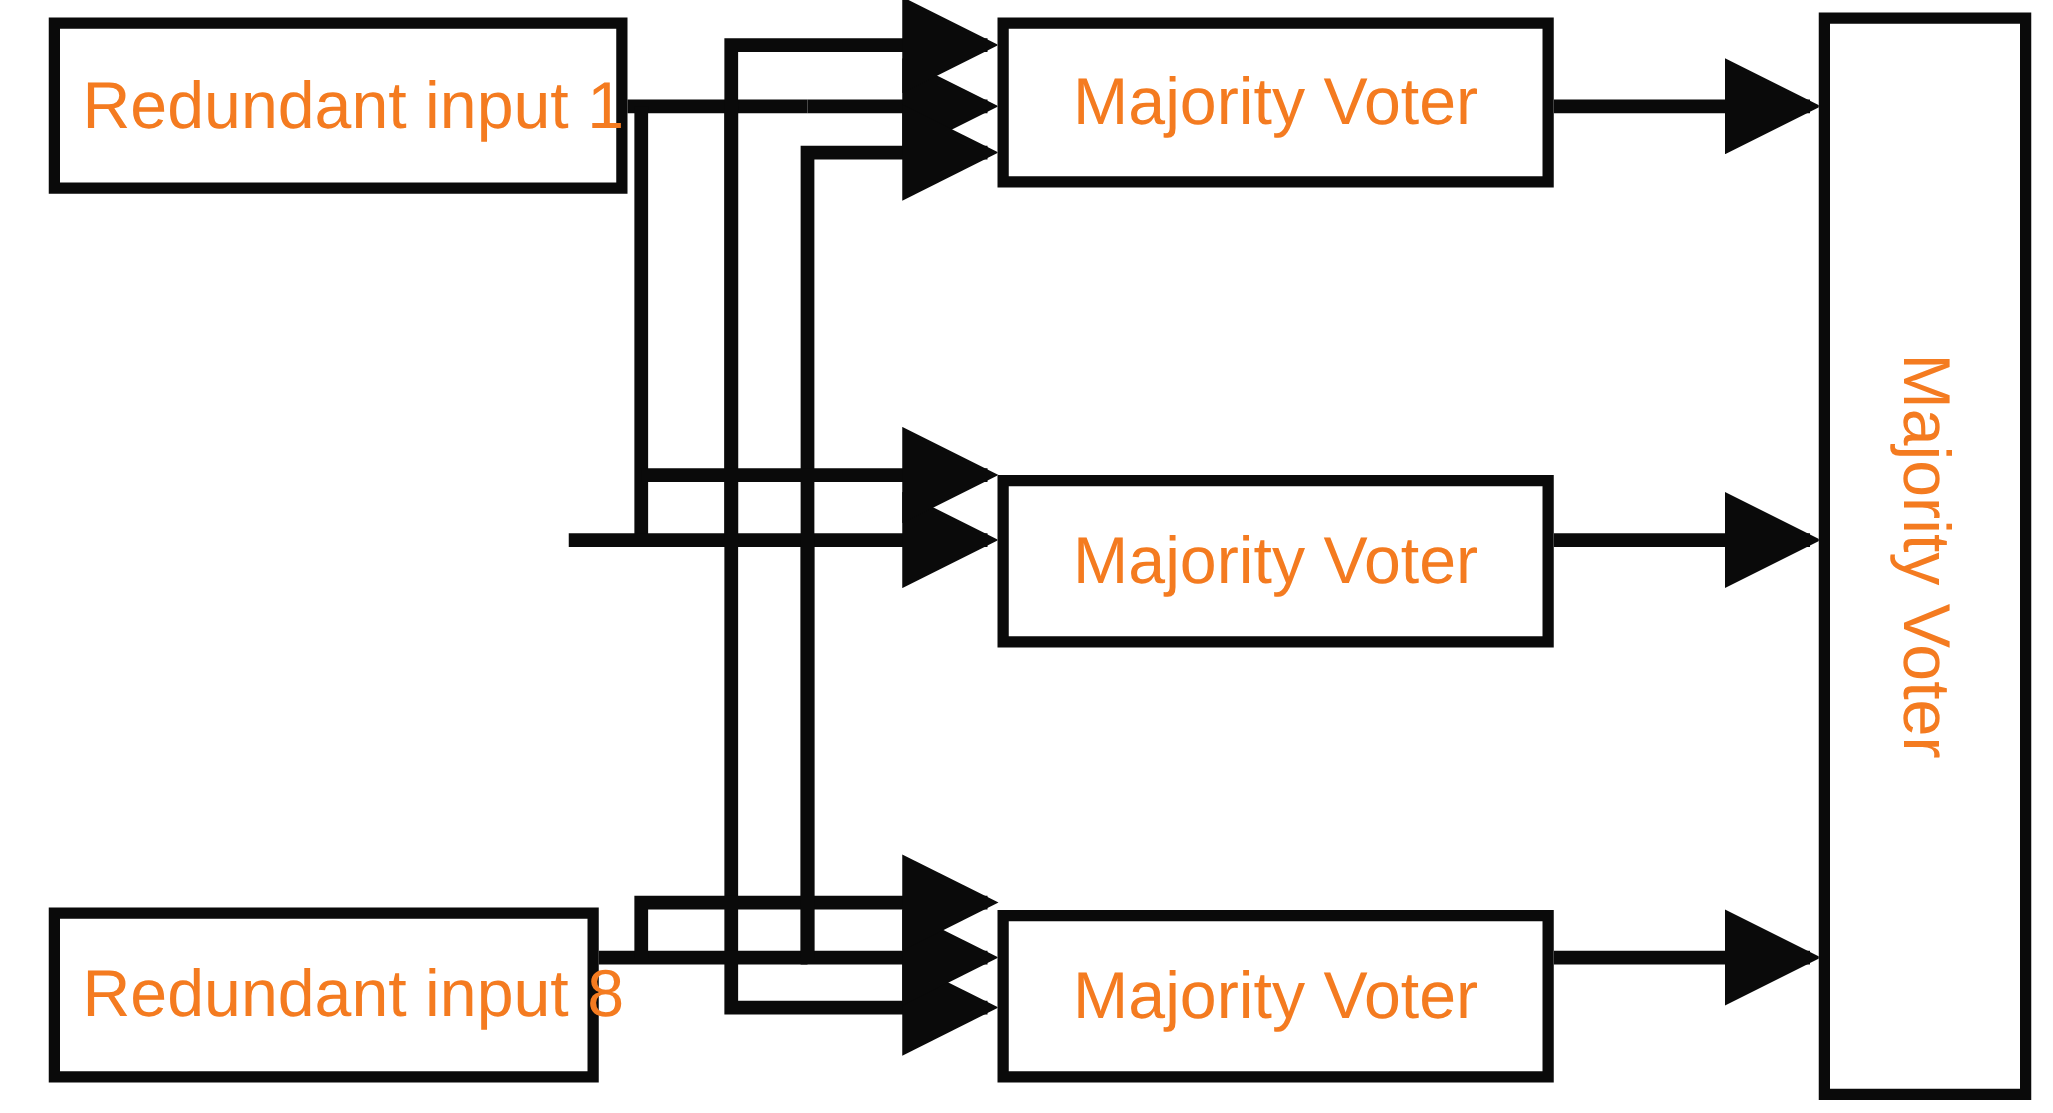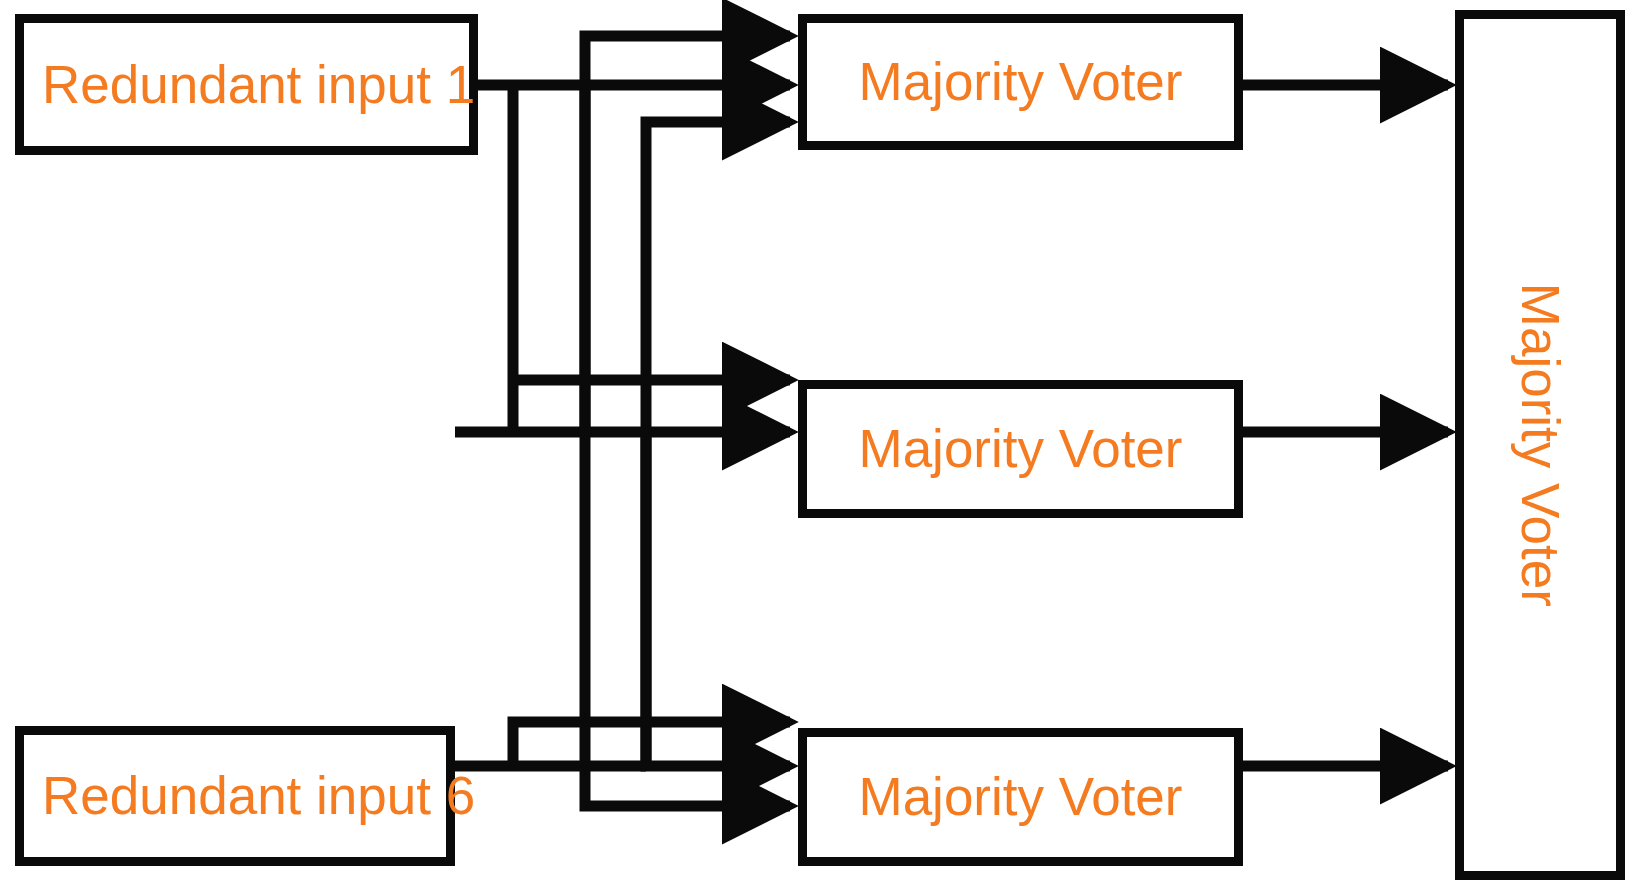--- a/index.html
+++ b/index.html
@@ -35,20 +35,21 @@
   }
   .node-label {
     color: #f47b20;
     font-size: 53px;
     line-height: 1.05;
     white-space: nowrap;
     font-weight: 400;
   }
   .node.input {
     justify-content: flex-start;
+    margin-left: 24px;
   }
   .node.input .node-label {
     padding-left: 18px;
   }
   .node.voter {
     justify-content: center;
   }
   .node.final {
     justify-content: center;
   }
@@ -113,21 +114,21 @@
       <path d="M 1243 766 L 1448 766" marker-end="url(#arrowhead)"></path>
     </g>
   </svg>
 
   <div class="node input" id="input-1">
     <span class="node-label">Redundant input 1</span>
   </div>
 
 
   <div class="node input" id="input-3">
-    <span class="node-label">Redundant input 6</span>
+    <span class="node-label">Redundant input 8</span>
   </div>
 
   <div class="node voter" id="voter-1">
     <span class="node-label">Majority Voter</span>
   </div>
 
   <div class="node voter" id="voter-2">
     <span class="node-label">Majority Voter</span>
   </div>
 

